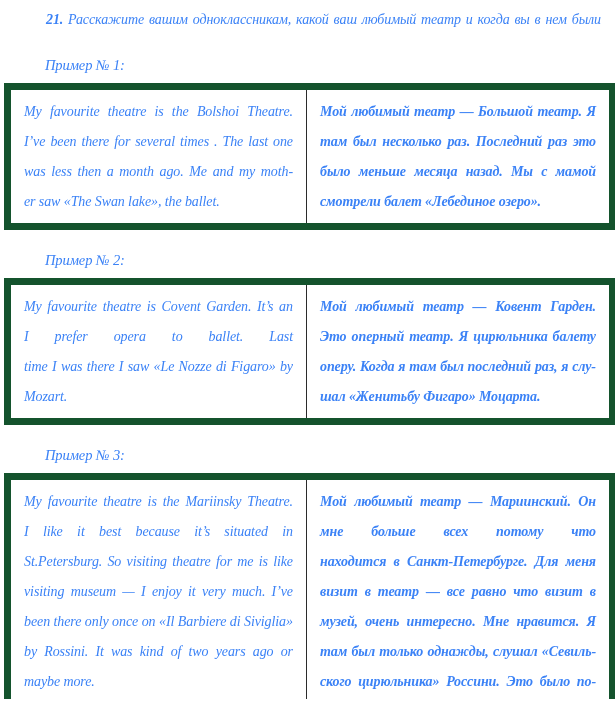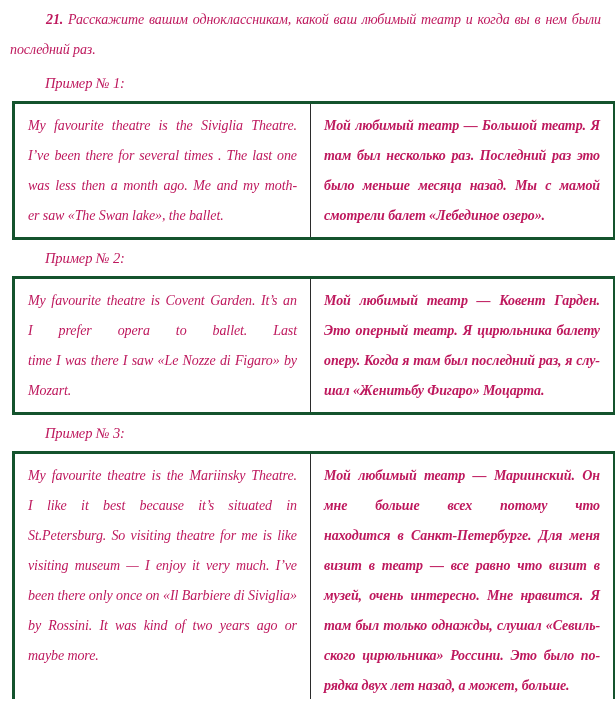--- a/index.html
+++ b/index.html
@@ -4,52 +4,52 @@
 <style>
   html, body { margin: 0; padding: 0; background: #ffffff; }
   .page {
     position: relative;
     width: 615px;
     height: 699px;
     background: #ffffff;
     overflow: hidden;
     font-family: "Liberation Serif", "DejaVu Serif", serif;
     font-style: italic;
-    color: #be185d;
+    color: #3b82f6;
     font-size: 14px;
     letter-spacing: -0.1px;
   }
   
   .line {
     display: flex;
     justify-content: space-between;
     line-height: 30px;
     white-space: nowrap;
   }
   .line.last {
     display: block;            
     white-space: normal;
   }
   
   .task { padding: 5px 14px 0 10px; }
   .task .task-line1 { padding-left: 36px; }
   .task b { font-weight: bold; }
   
   .example-label {
-    margin: 4px 0 4px 45px;
+    margin: 16px 0 4px 45px;
     line-height: 28px;
     font-size: 14.5px;
   }
   .example:first-of-type .example-label { margin-top: 3px; }
   
   .xtable {
     display: flex;
     width: 598px;
-    margin-left: 12px;
-    border: 3px solid #14532d;
+    margin-left: 4px;
+    border: 7px solid #14532d;
     background: #ffffff;
   }
   .cell {
     box-sizing: border-box;
     padding: 7px 13px 6px 13px;
     overflow: hidden;
   }
   .cell-en {
     width: 296px;
     border-right: 1px solid #2b2b2b;
@@ -71,34 +71,33 @@
         <span>ваш</span>
         <span>любимый</span>
         <span>театр</span>
         <span>и</span>
         <span>когда</span>
         <span>вы</span>
         <span>в</span>
         <span>нем</span>
         <span>были</span>
       </div>
-    <div class="line last">последний раз.</div>
   </div>
 
   <div class="example">
     <div class="example-label">Пример № 1:</div>
     <div class="xtable">
       <div class="cell cell-en">
           <div class="line">
             <span>My</span>
             <span>favourite</span>
             <span>theatre</span>
             <span>is</span>
             <span>the</span>
-            <span>Siviglia</span>
+            <span>Bolshoi</span>
             <span>Theatre.</span>
           </div>
           <div class="line">
             <span>I’ve</span>
             <span>been</span>
             <span>there</span>
             <span>for</span>
             <span>several</span>
             <span>times</span>
             <span>.</span>

